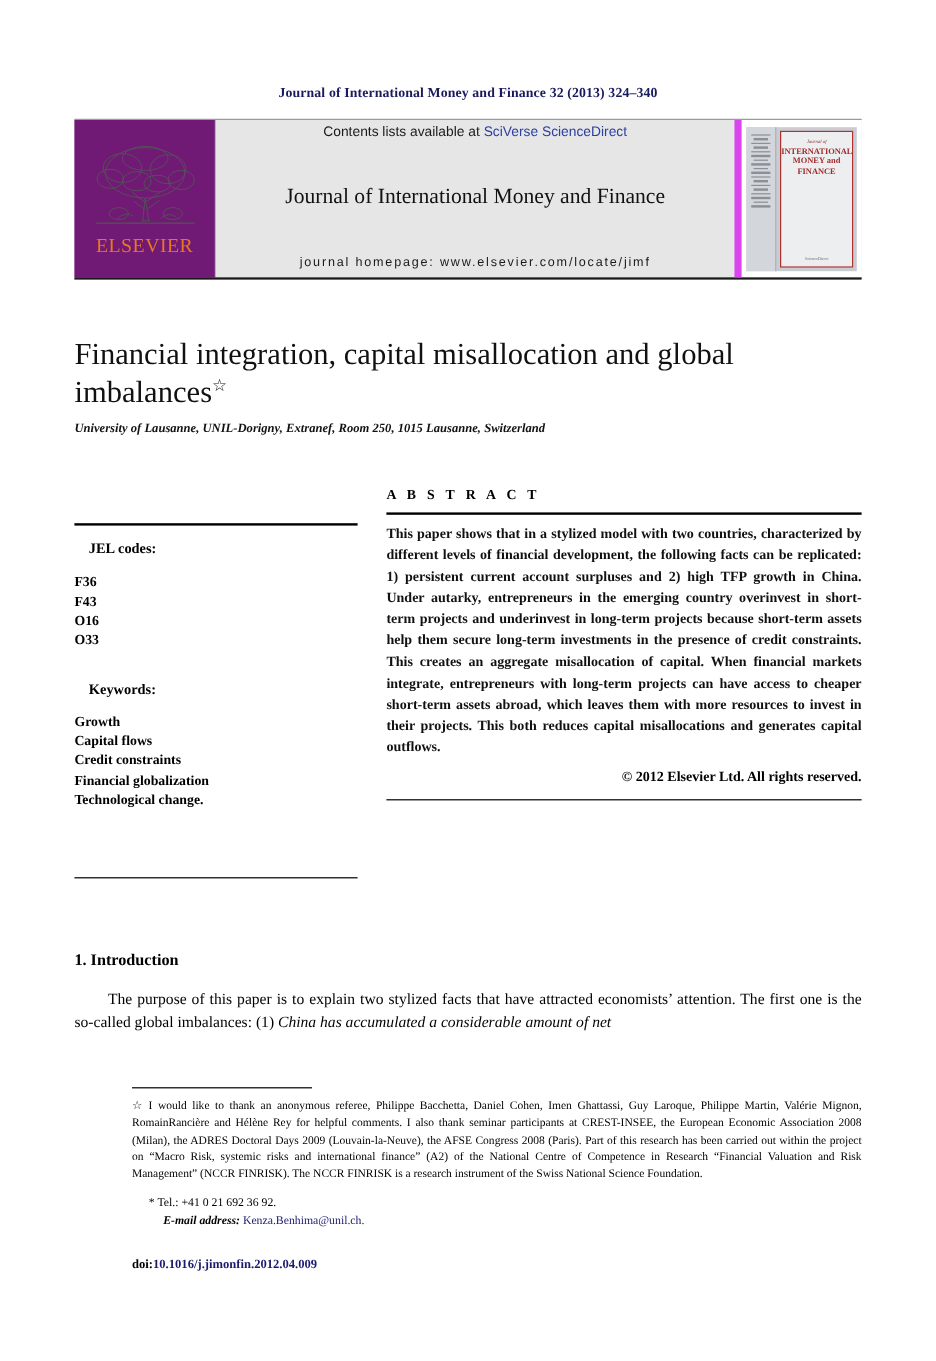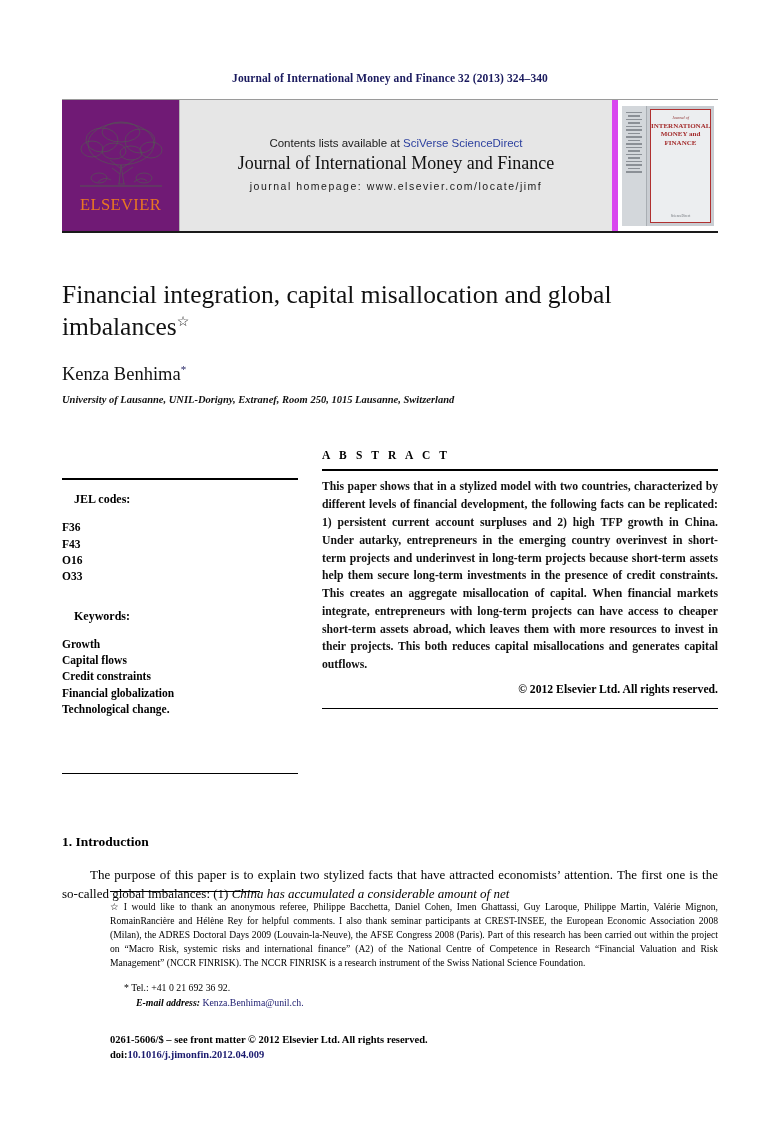--- a/index.html
+++ b/index.html
@@ -63,21 +63,21 @@
     color: #e87722;
     font-weight: normal;
     margin-top: 1px;
   }
   .masthead-center {
     flex: 1;
     background: #e6e6e6;
     display: flex;
     flex-direction: column;
     align-items: center;
-    justify-content: center;
+    justify-content: space-between;
     padding: 4px 6px 6px 6px;
     box-sizing: border-box;
   }
   .contents-line {
     font-family: "Liberation Sans", sans-serif;
     font-size: 11.5px;
     color: #1a1a1a;
     margin-bottom: 3px;
   }
   .contents-line .sd-link { color: #2b3f9e; }
@@ -372,21 +372,20 @@
           <div class="cover-jof">Journal of</div>
           <div class="cover-title">INTERNATIONAL MONEY and FINANCE</div>
           <div class="cover-bottom">ScienceDirect</div>
         </div>
       </div>
     </div>
   </div>
 
   <div class="title-block">
     <h1 class="paper-title"><span>Financial integration, capital misallocation and global imbalances</span><span class="title-star">☆</span></h1>
-    <div class="author"><span>Kenza Benhima</span><span class="author-star">*</span></div>
     <div class="affiliation">University of Lausanne, UNIL-Dorigny, Extranef, Room 250, 1015 Lausanne, Switzerland</div>
   </div>
 
   <div class="info-abstract">
 
     <div class="col-left">
       <div class="left-rule-spacer"></div>
       <div class="rule-top"></div>
       <p class="kw-head">JEL codes:</p>
       <p class="kw-item">F36</p>
@@ -414,18 +413,17 @@
 
   <h2 class="section-head">1. Introduction</h2>
   <p class="body-para"><span>The purpose of this paper is to explain two stylized facts that have attracted economists’ attention. The first one is the so-called global imbalances: (1) </span><i>China has accumulated a considerable amount of net</i></p>
 
   <div class="footnote-area">
     <div class="fn-rule"></div>
     <p class="fn-para"><span class="fn-star">☆</span><span>I would like to thank an anonymous referee, Philippe Bacchetta, Daniel Cohen, Imen Ghattassi, Guy Laroque, Philippe Martin, Valérie Mignon, RomainRancière and Hélène Rey for helpful comments. I also thank seminar participants at CREST-INSEE, the European Economic Association 2008 (Milan), the ADRES Doctoral Days 2009 (Louvain-la-Neuve), the AFSE Congress 2008 (Paris). Part of this research has been carried out within the project on “Macro Risk, systemic risks and international finance” (A2) of the National Centre of Competence in Research “Financial Valuation and Risk Management” (NCCR FINRISK). The NCCR FINRISK is a research instrument of the Swiss National Science Foundation.</span></p>
     <p class="fn-tel"><span>*</span> <span>Tel.: +41 0 21 692 36 92.</span></p>
     <p class="fn-email"><span class="lbl">E-mail address:</span> <span class="addr">Kenza.Benhima@unil.ch.</span></p>
     <div class="imprint">
-      <div>0261-5606/$ – see front matter © 2012 Elsevier Ltd. All rights reserved.</div>
       <div><span>doi:</span><span class="doi-link">10.1016/j.jimonfin.2012.04.009</span></div>
     </div>
   </div>
 
 </div>
 
 </body></html>

